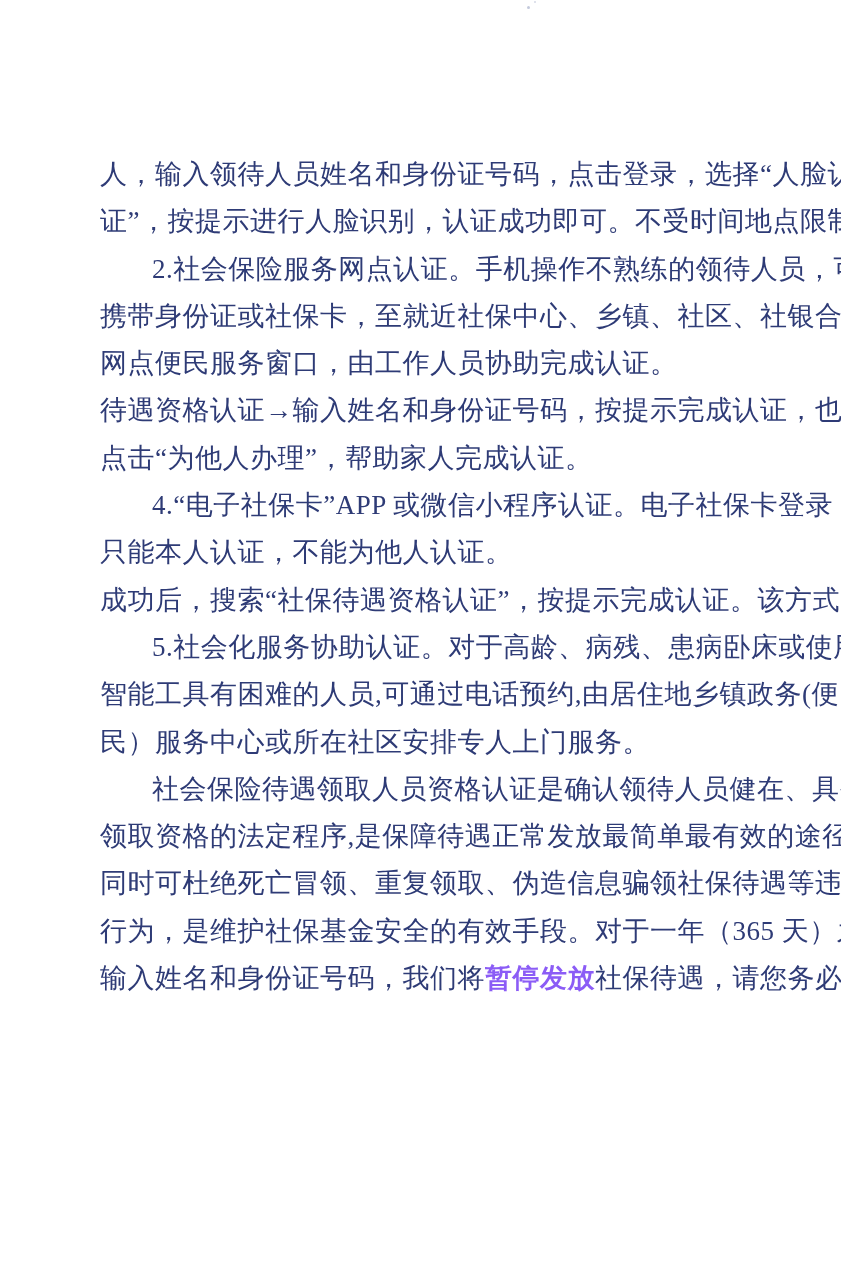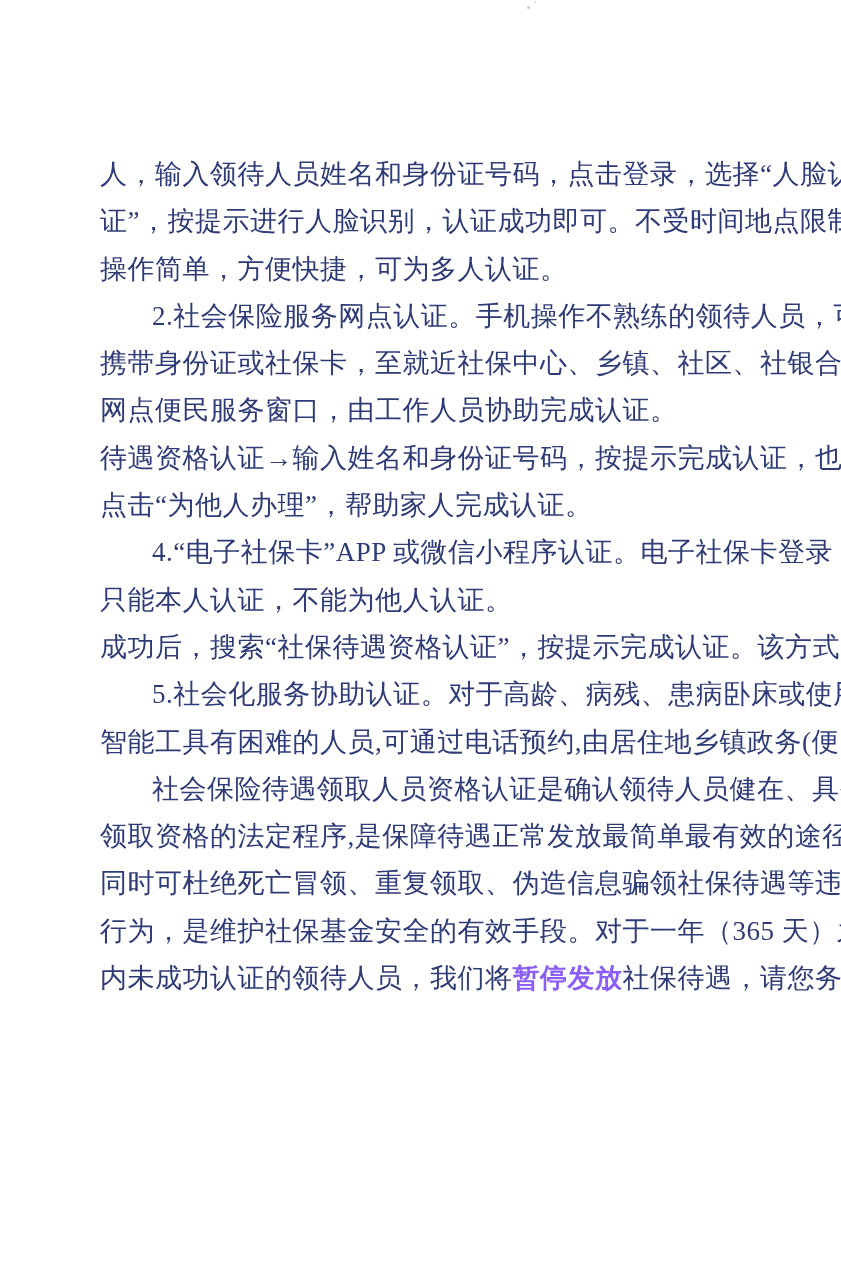--- a/index.html
+++ b/index.html
@@ -58,30 +58,30 @@
 </style>
 </head>
 <body>
 
 <div class="page">
   <div class="speck"></div>
   <div class="speck2"></div>
   <div class="textblock" style="color: rgb(46, 59, 118);">
       <div class="line"><span>人，输入领待人员姓名和身份证号码，点击登录，选择“人脸认</span></div>
       <div class="line"><span>证”，按提示进行人脸识别，认证成功即可。不受时间地点限制，</span></div>
-      <div class="line"><span>操作简单，方便快捷，可为多人认证。</span></div>
       <div class="line indent"><span>2.社会保险服务网点认证。手机操作不熟练的领待人员，可</span></div>
       <div class="line"><span>携带身份证或社保卡，至就近社保中心、乡镇、社区、社银合作</span></div>
       <div class="line"><span>网点便民服务窗口，由工作人员协助完成认证。</span></div>
       <div class="line"><span>待遇资格认证→输入姓名和身份证号码，按提示完成认证，也可</span></div>
       <div class="line"><span>点击“为他人办理”，帮助家人完成认证。</span></div>
       <div class="line indent"><span>4.“电子社保卡”APP 或微信小程序认证。电子社保卡登录</span></div>
       <div class="line"><span>只能本人认证，不能为他人认证。</span></div>
       <div class="line"><span>成功后，搜索“社保待遇资格认证”，按提示完成认证。该方式</span></div>
       <div class="line indent"><span>5.社会化服务协助认证。对于高龄、病残、患病卧床或使用</span></div>
       <div class="line"><span>智能工具有困难的人员,可通过电话预约,由居住地乡镇政务(便</span></div>
+      <div class="line"><span>民）服务中心或所在社区安排专人上门服务。</span></div>
       <div class="line indent"><span>社会保险待遇领取人员资格认证是确认领待人员健在、具备</span></div>
       <div class="line"><span>领取资格的法定程序,是保障待遇正常发放最简单最有效的途径;</span></div>
       <div class="line"><span>同时可杜绝死亡冒领、重复领取、伪造信息骗领社保待遇等违法</span></div>
       <div class="line"><span>行为，是维护社保基金安全的有效手段。对于一年（365 天）之</span></div>
-      <div class="line"><span>内未成功认证的领待人员，我们将</span><span class="seg-bold" style="color: #8b5cf6;">暂停发放</span><span>社保待遇，请您务必</span></div>
+      <div class="line"><span>输入姓名和身份证号码，我们将</span><span class="seg-bold" style="color: #8b5cf6;">暂停发放</span><span>社保待遇，请您务必</span></div>
     </div>
 </div>
 
 </body></html>

